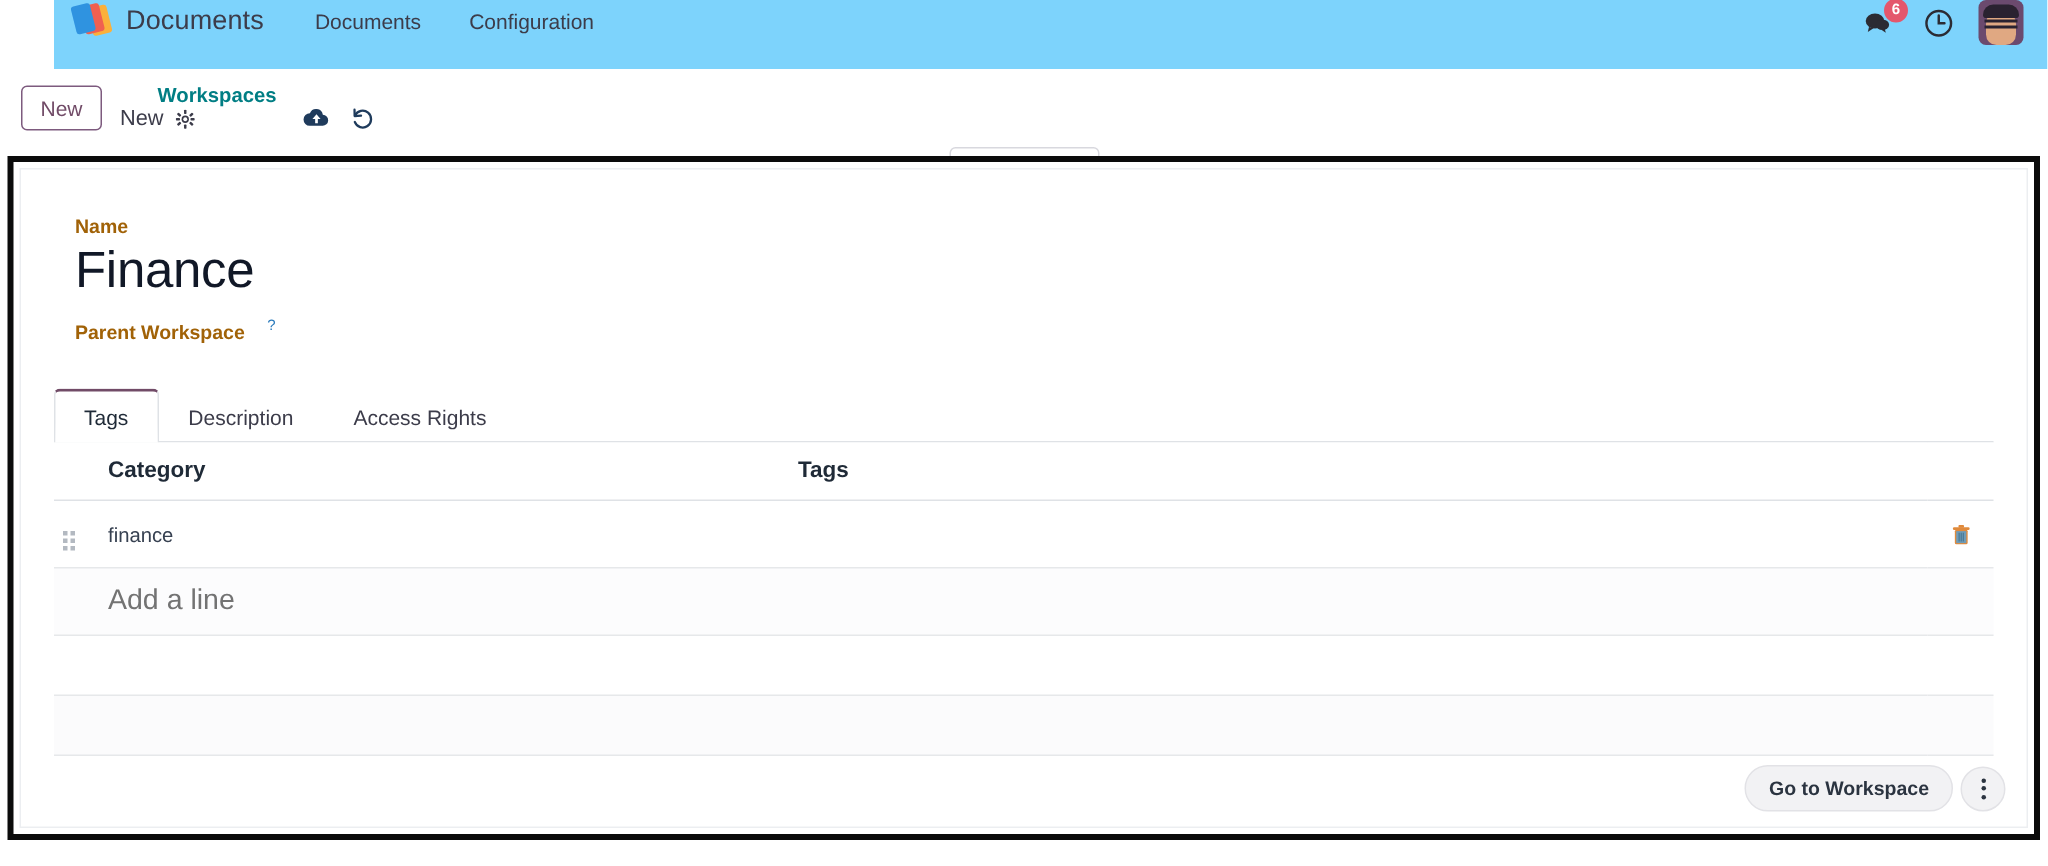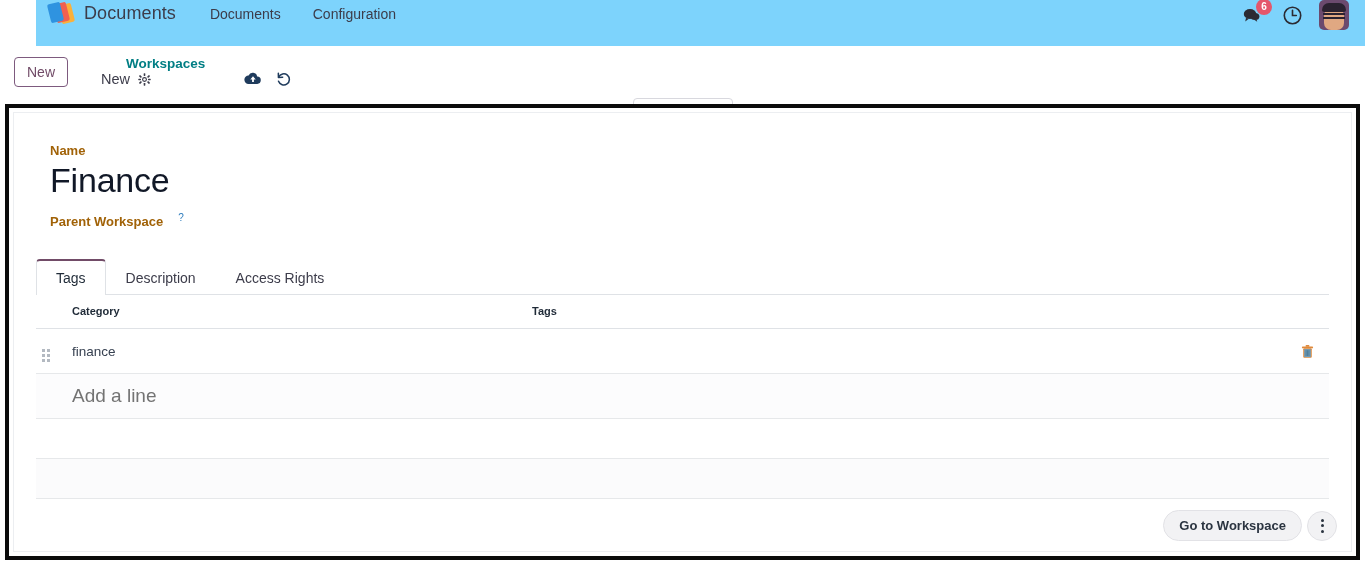--- a/index.html
+++ b/index.html
@@ -132,21 +132,20 @@
   }
 
   
   .control-panel {
     height: 52px;
     background: #ffffff;
     display: flex;
     align-items: center;
     padding: 0 14px;
     position: relative;
-    gap: 21px;
   }
   .btn-new {
     border: 1px solid #7d5a7e;
     color: #714b67;
     background: #ffffff;
     font-size: 14px;
     border-radius: 4px;
     padding: 5px 12px;
     cursor: pointer;
     line-height: 1.3;
@@ -294,21 +293,21 @@
   }
 
   
   .o2m-table {
     width: 100%;
     border-collapse: collapse;
     table-layout: fixed;
   }
   .o2m-table th {
     text-align: left;
-    font-size: 11px;
+    font-size: 15px;
     font-weight: 700;
     color: #1f2a37;
     padding: 10px 6px 11px 6px;
     border-bottom: 1px solid #dfe2e6;
     background: #ffffff;
   }
   .o2m-table td {
     font-size: 13.5px;
     color: #374151;
     padding: 11px 6px;

